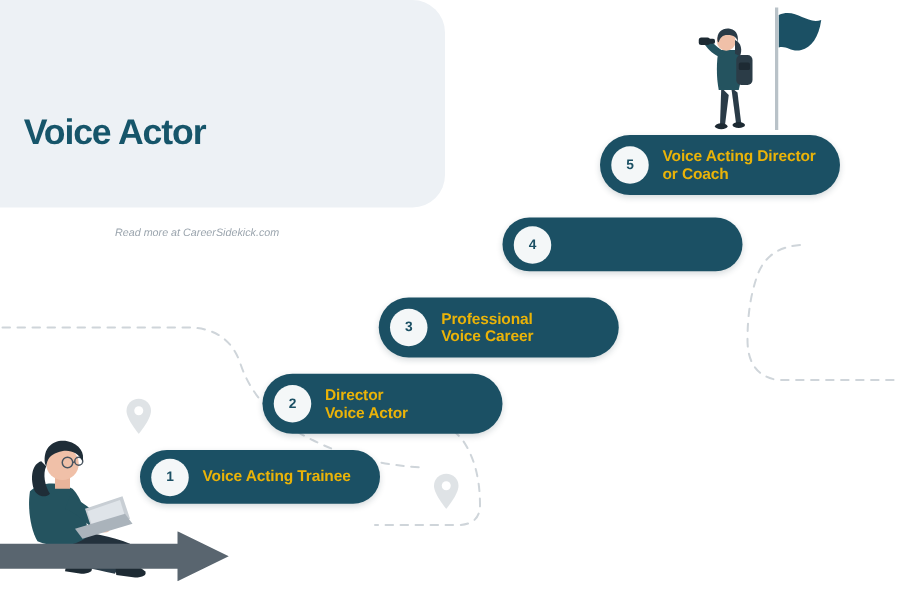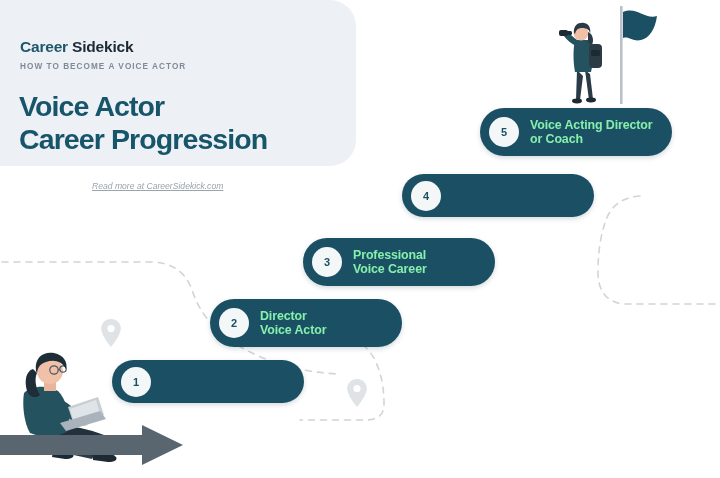--- a/index.html
+++ b/index.html
@@ -29,21 +29,21 @@
     font-size:8.2px; font-weight:bold; letter-spacing:1.05px;
     color:#7e8b96; white-space:nowrap;
   }
   .title{
     position:absolute; left:19px; top:90px; width:340px;
     font-size:28.5px; line-height:33px; font-weight:bold;
     letter-spacing:-0.9px; color:#16556a;
   }
   .readmore{
     position:absolute; left:92px; top:181px;
-    font-size:8.6px; color:#9aa4ad; text-decoration:underline;
+    font-size:8.6px; color:#9aa4ad; 
     white-space:nowrap; font-style:italic;
   }
 
   
   .paths{ position:absolute; left:0; top:0; width:720px; height:478px; }
 
   
   .pill{
     position:absolute;
     background:#1b5064;
@@ -52,21 +52,21 @@
     box-shadow:0 2px 5px rgba(20,50,62,.18);
   }
   .pill .badge{
     width:30px; height:30px; border-radius:50%;
     background:#f4f7f8; flex:0 0 auto;
     display:flex; align-items:center; justify-content:center;
     font-size:11px; font-weight:bold; color:#1b5064;
     margin-left:9px;
   }
   .pill .plabel{
-    color:#86efac; font-weight:bold; font-size:12.4px; line-height:14.5px;
+    color:#eab308; font-weight:bold; font-size:12.4px; line-height:14.5px;
     margin-left:11px; margin-right:4px; white-space:pre-line; letter-spacing:-0.1px;
   }
 
   #pill1{ left:112px; top:360px; width:192px; height:43px; }
   #pill2{ left:210px; top:299px; width:192px; height:48px; }
   #pill3{ left:303px; top:238px; width:192px; height:48px; }
   #pill4{ left:402px; top:174px; width:192px; height:43px; }
   #pill5{ left:480px; top:108px; width:192px; height:48px; }
 
   
@@ -121,20 +121,21 @@
 
     <path d="M29 33 C28 25 34 22 39 23 C45 24 46 30 45 34 C45 30 42 28 37 28 C33 28 31 30 30 34 Z" fill="#2a3b47"></path>
     <path d="M43 32 C48 34 49 40 47 45 L43 43 Z" fill="#2a3b47"></path>
 
     <rect x="14" y="30" width="9" height="6" rx="2" fill="#1d2a33"></rect>
     <rect x="21" y="31" width="6" height="4" rx="1.5" fill="#1d2a33"></rect>
   </svg>
 
   <div class="pill" id="pill1">
     <div class="badge">1</div>
+    <div class="plabel">Voice Acting Trainee</div>
   </div>
   <div class="pill" id="pill2">
     <div class="badge">2</div>
     <div class="plabel">Director
 Voice Actor</div>
   </div>
   <div class="pill" id="pill3">
     <div class="badge">3</div>
     <div class="plabel">Professional
 Voice Career</div>
@@ -142,27 +143,22 @@
   <div class="pill" id="pill4">
     <div class="badge">4</div>
   </div>
   <div class="pill" id="pill5">
     <div class="badge">5</div>
     <div class="plabel">Voice Acting Director
 or Coach</div>
   </div>
 
   <div class="header-panel"></div>
-  <div class="logo">
-    <span class="a">Career</span><span>&nbsp;</span><span class="b">Sidekick</span>
-  </div>
-  <div class="kicker">HOW TO BECOME A VOICE ACTOR</div>
   <div class="title">
     <span>Voice Actor</span><br>
-    <span>Career Progression</span>
   </div>
   <div class="readmore">Read more at CareerSidekick.com</div>
 
   <svg class="art" id="art-woman" viewBox="0 0 190 143" xmlns="http://www.w3.org/2000/svg">
 
     <path d="M42 92 C58 88 84 92 104 100 L112 110 L96 114 C78 110 56 106 44 104 Z" fill="#23313c"></path>
 
     <path d="M44 100 C60 104 80 110 96 116 L92 124 C74 120 54 116 42 112 Z" fill="#2a3b47"></path>
 
     <path d="M92 114 C102 114 112 118 116 122 C118 125 114 127 108 127 L93 125 Z" fill="#1d2a33"></path>

